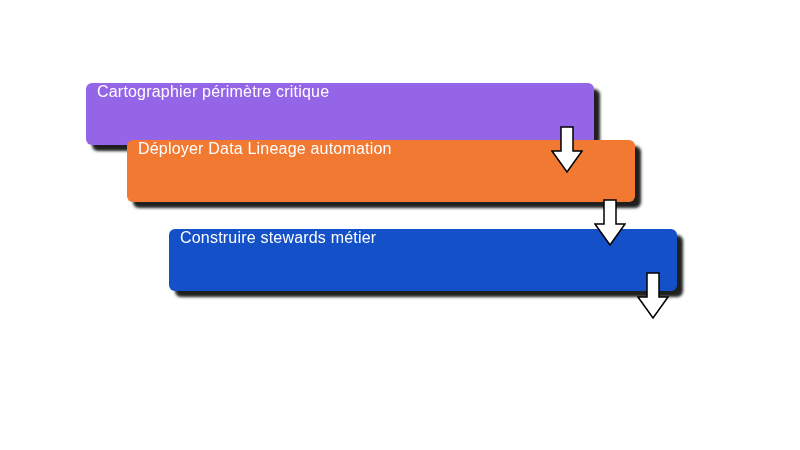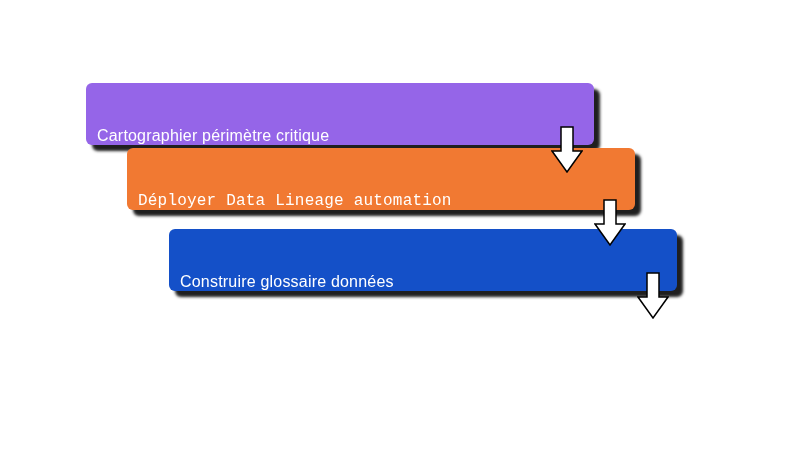--- a/index.html
+++ b/index.html
@@ -15,21 +15,21 @@
     overflow: hidden;
     font-family: "Liberation Sans", sans-serif;
   }
   .step {
     position: absolute;
     width: 508px;
     height: 62px;
     border-radius: 6px;
     box-shadow: 6px 6px 3px rgba(0,0,0,0.88);
     display: flex;
-    align-items: flex-end;
+    align-items: flex-start;
     z-index: 1;
   }
   .step-label {
     color: #ffffff;
     font-size: 16px;
     padding-left: 11px;
     letter-spacing: 0.2px;
     white-space: nowrap;
   }
   .flow-arrow {
@@ -41,26 +41,26 @@
 </style>
 </head>
 <body>
 
 <div class="canvas">
 
   <div class="step" style="left: 86px; top: 83px; background-color: rgb(149, 101, 232);">
     <span class="step-label">Cartographier périmètre critique</span>
   </div>
 
-  <div class="step" style="left: 127px; top: 148px; background-color: rgb(241, 121, 50); font-family: Liberation Mono, monospace;">
+  <div class="step" style="left: 127px; top: 140px; background-color: rgb(241, 121, 50);">
     <span class="step-label">Déployer Data Lineage automation</span>
   </div>
 
   <div class="step" style="left: 169px; top: 229px; background-color: rgb(20, 80, 200);">
-    <span class="step-label">Construire glossaire données</span>
+    <span class="step-label">Construire stewards métier</span>
   </div>
 
 
   <svg class="flow-arrow" style="left:551px; top:126px;" viewBox="0 0 32 47">
     <polygon points="10,1 22,1 22,25 31,25 16,46 1,25 10,25" fill="#ffffff" stroke="#000000" stroke-width="1.5" stroke-linejoin="miter"></polygon>
   </svg>
 
   <svg class="flow-arrow" style="left:594px; top:199px;" viewBox="0 0 32 47">
     <polygon points="10,1 22,1 22,25 31,25 16,46 1,25 10,25" fill="#ffffff" stroke="#000000" stroke-width="1.5" stroke-linejoin="miter"></polygon>
   </svg>

